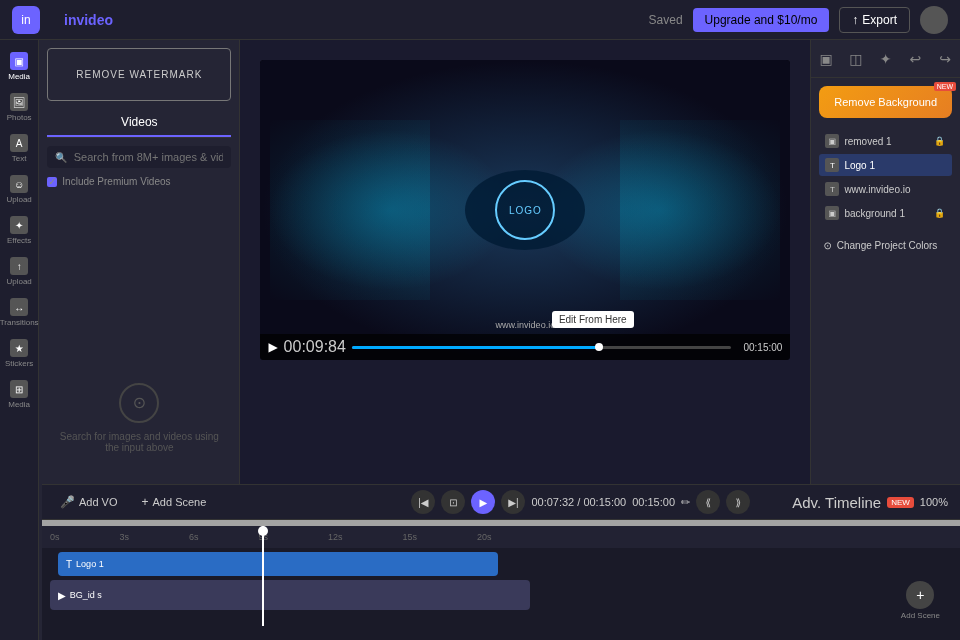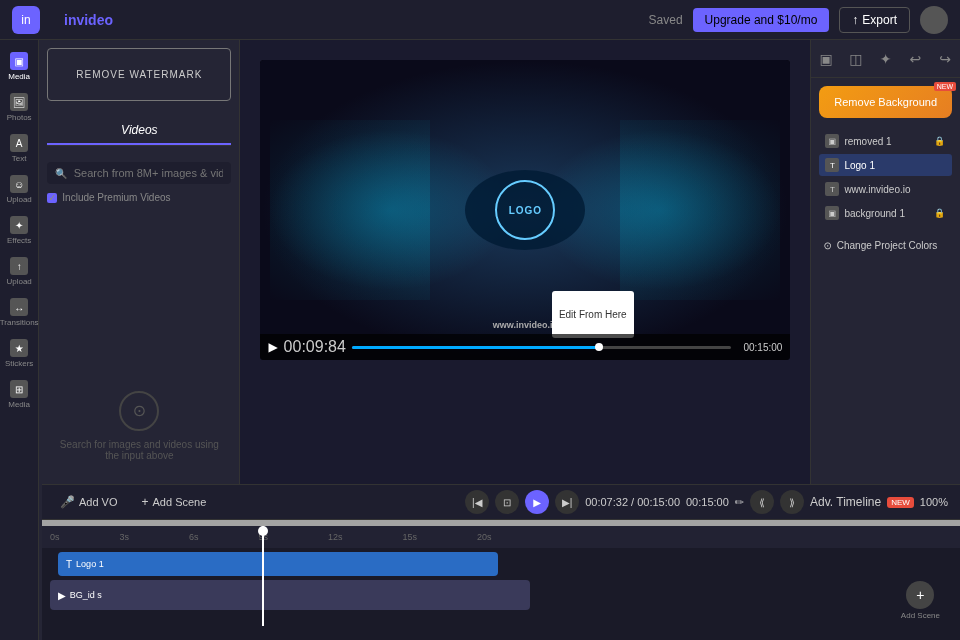--- a/index.html
+++ b/index.html
@@ -69,22 +69,21 @@
       border-radius: 4px;
       padding: 20px;
       font-size: 10px;
       letter-spacing: 1px;
       cursor: pointer;
       text-align: center;
     }
     .media-tabs {
       display: flex;
       border-bottom: 1px solid #333;
-      margin: 8px 8px;
-      font-style: italic;
+      margin: 0 8px;
     }
     .media-tab {
       flex: 1;
       text-align: center;
       padding: 6px;
       font-size: 12px;
       cursor: pointer;
       color: #888;
       border-bottom: 2px solid transparent;
     }
@@ -150,21 +149,20 @@
       overflow: hidden;
     }
     .video-bg {
       width: 100%;
       height: 100%;
       background: radial-gradient(ellipse at center, #1a3a5c 0%, #0a0a1a 70%);
       display: flex;
       align-items: center;
       justify-content: center;
       position: relative;
-      font-weight: bold;
     }
     .logo-circle {
       width: 60px;
       height: 60px;
       border: 2px solid #6cf;
       border-radius: 50%;
       display: flex;
       align-items: center;
       justify-content: center;
       font-size: 10px;
@@ -214,26 +212,26 @@
       gap: 6px;
     }
     .play-btn { font-size: 12px; cursor: pointer; color: #fff; }
     .time-left { font-size: 16px; color: #ccc; min-width: 45px; }
     .progress-bar { flex: 1; height: 3px; background: #444; border-radius: 2px; position: relative; cursor: pointer; }
     .progress-fill { width: 65%; height: 100%; background: #00aaff; border-radius: 2px; }
     .progress-thumb { position: absolute; top: -3px; left: 65%; width: 8px; height: 8px; background: #fff; border-radius: 50%; transform: translateX(-50%); }
     .time-right { font-size: 10px; color: #ccc; min-width: 45px; text-align: right; }
     .edit-tooltip {
       position: absolute;
-      bottom: 22px;
+      bottom: 32px;
       left: 55%;
       background: #fff;
       color: #333;
       font-size: 10px;
-      padding: 18px 7px;
+      padding: 3px 7px;
       border-radius: 3px;
       white-space: nowrap;
     }
 
     
     .bottom-toolbar {
       position: absolute;
       bottom: 120px;
       left: 42px;
       right: 0;
@@ -256,21 +254,21 @@
       padding: 3px 6px;
       border-radius: 3px;
     }
     .toolbar-btn .t-icon { font-size: 12px; }
     .toolbar-spacer { flex: 1; }
     .time-display { font-size: 11px; color: #ccc; }
     .toolbar-right-btns { display: flex; align-items: center; gap: 6px; }
     .ctrl-btn { width: 24px; height: 24px; background: #333; border-radius: 50%; display: flex; align-items: center; justify-content: center; font-size: 10px; cursor: pointer; color: #ccc; }
     .ctrl-btn.active { background: #6c63ff; color: #fff; }
     .zoom-text { font-size: 11px; color: #ccc; }
-    .adv-timeline { font-size: 12px; color: #ccc; cursor: pointer; }
+    .adv-timeline { font-size: 15px; color: #ccc; cursor: pointer; margin-left: 36px; }
 
     
     .timeline-area {
       position: absolute;
       bottom: 0;
       left: 42px;
       right: 0;
       height: 120px;
       background: #1a1a28;
       border-top: 6px solid #a3a3a3;

